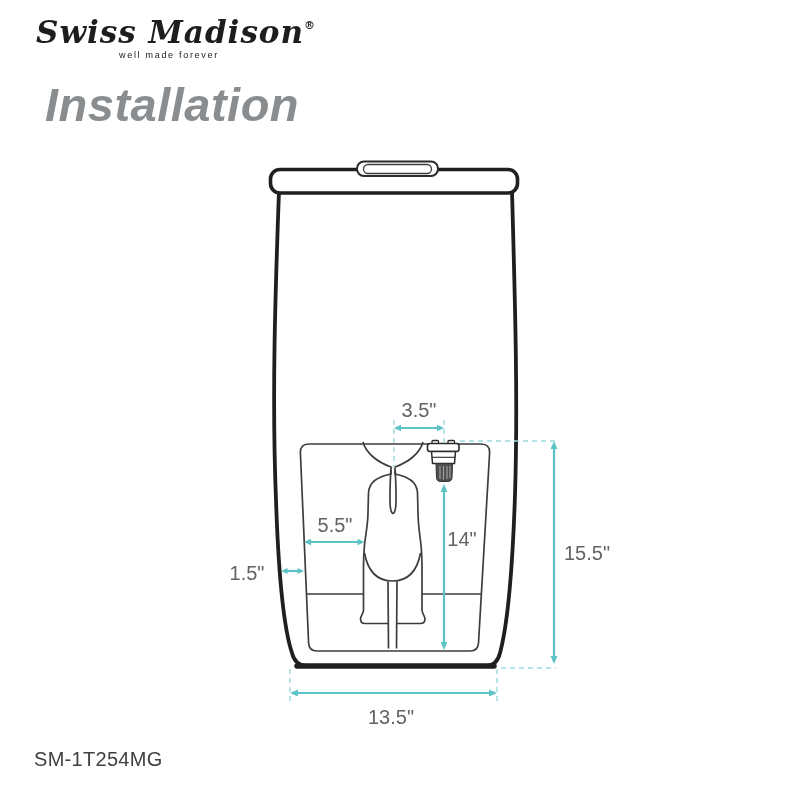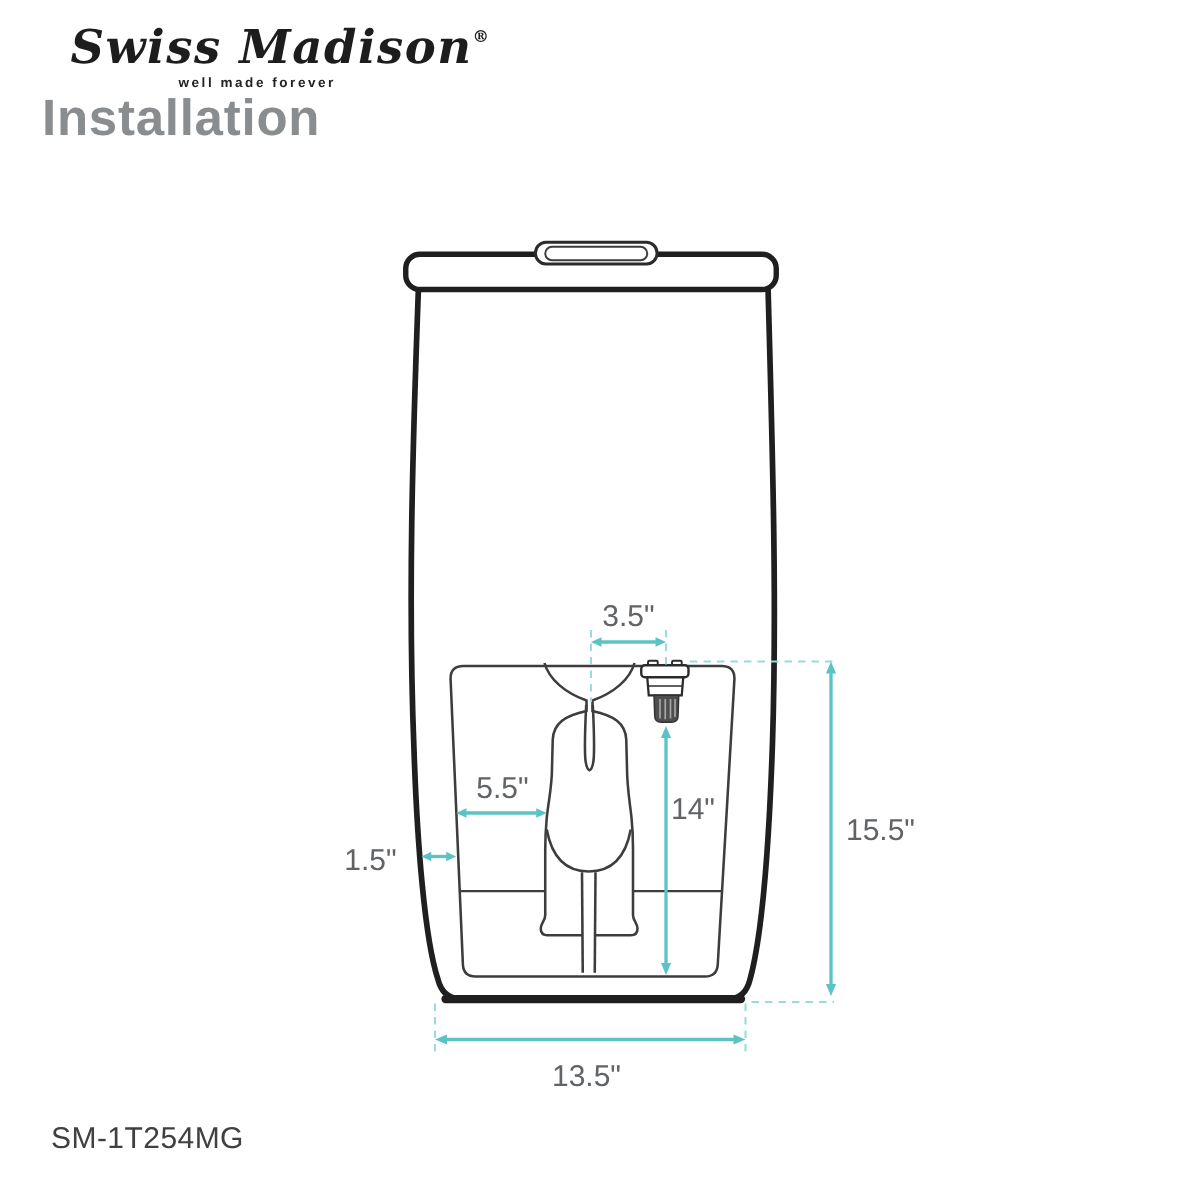--- a/index.html
+++ b/index.html
@@ -7,34 +7,34 @@
     width:800px;height:800px;position:relative;background:#ffffff;
     font-family:"Liberation Sans",sans-serif;overflow:hidden;
   }
   .logo{
     position:absolute;left:36px;top:14px;width:260px;
     color:#1d1d1d;
   }
   .logo-script{
     font-family:"DejaVu Serif",serif;
     font-style:italic;font-weight:bold;
-    font-size:31px;letter-spacing:1px;white-space:nowrap;margin-left:11px;
+    font-size:31px;letter-spacing:1px;white-space:nowrap;
   }
   .logo-reg{
     font-family:"DejaVu Serif",serif;
     font-size:11px;vertical-align:14px;font-style:normal;
   }
   .logo-tagline{
     position:absolute;left:83px;top:36px;
-    font-size:9px;letter-spacing:1.7px;font-weight:bold;
+    font-size:9px;letter-spacing:1.7px;font-weight:normal;
     color:#222;white-space:nowrap;
   }
   .page-title{
-    position:absolute;left:28px;top:60px;margin:0;
-    font-size:34px;font-weight:bold;color:#8a8d8f;letter-spacing:0.5px;
+    position:absolute;left:28px;top:60px;margin:17px;
+    font-size:47px;font-weight:bold;color:#8a8d8f;letter-spacing:0.5px;font-style:italic;
   }
   .model-number{
     position:absolute;left:34px;top:748px;
     font-size:20px;color:#404040;letter-spacing:0.3px;
   }
   svg.diagram{position:absolute;left:0;top:0;}
   .dim-label{
     font-family:"Liberation Sans",sans-serif;
     font-size:20px;fill:#606466;
   }

